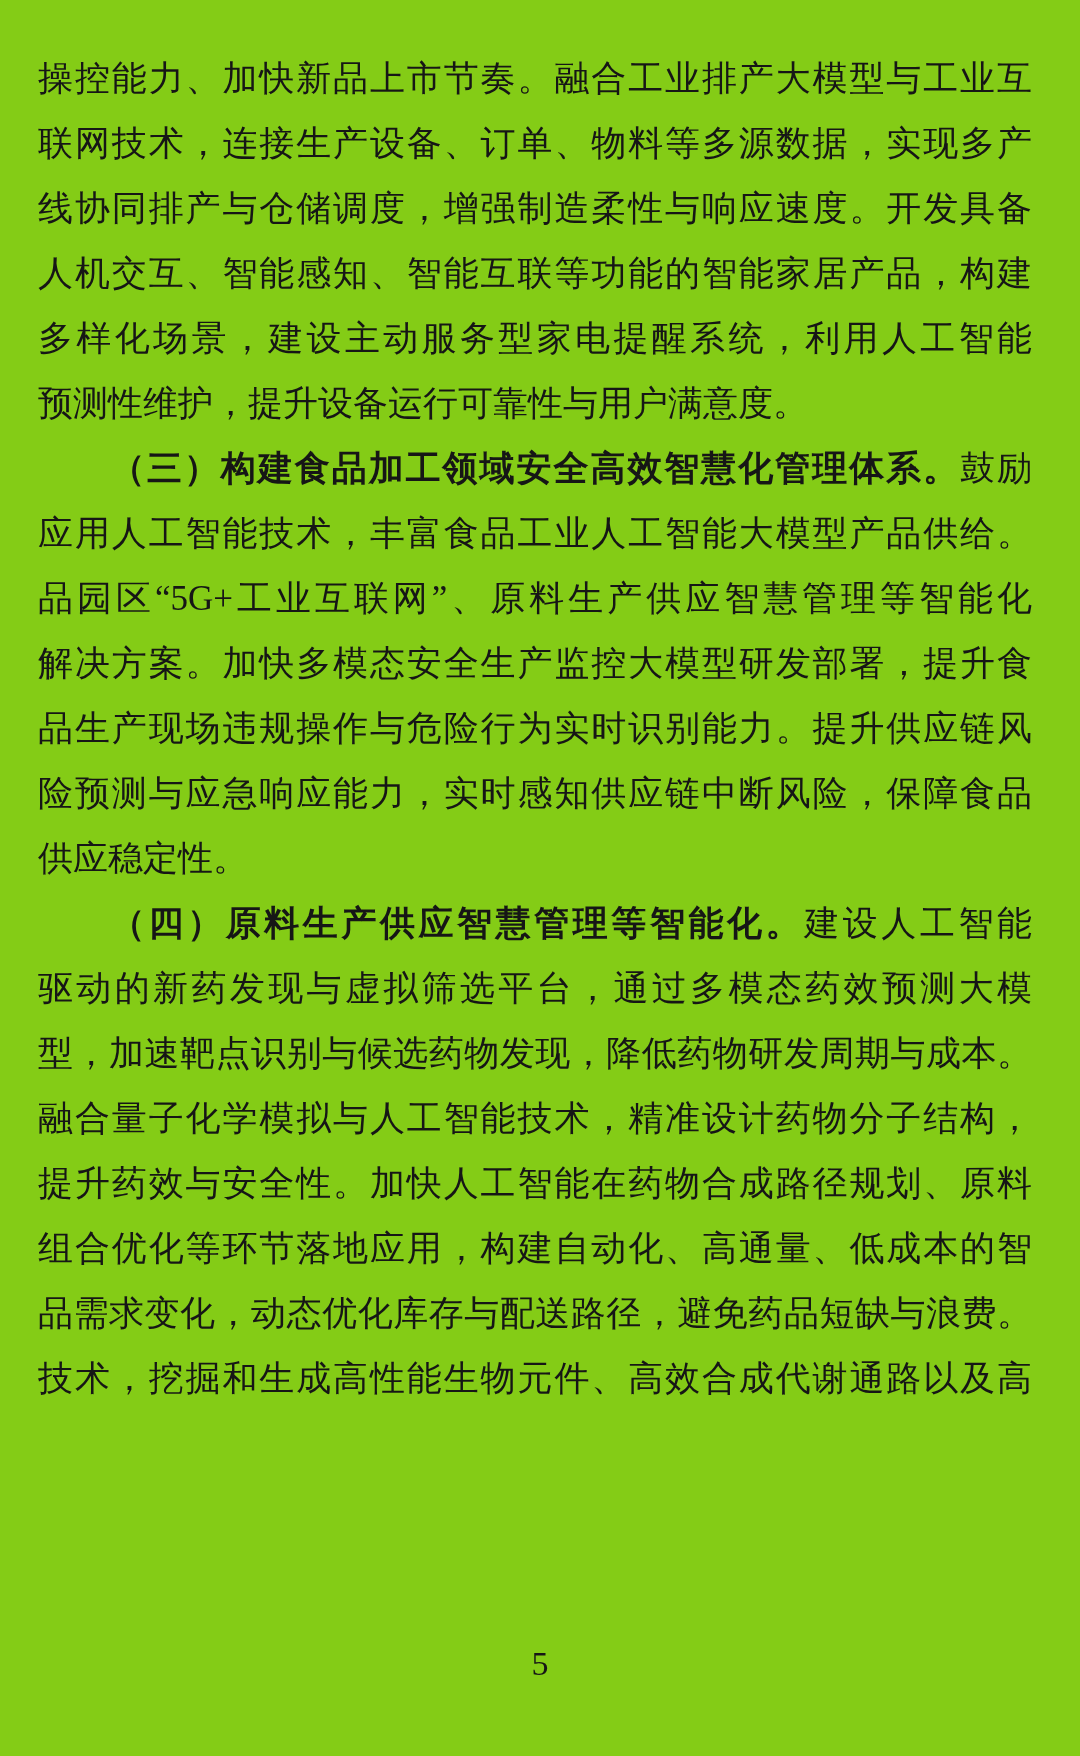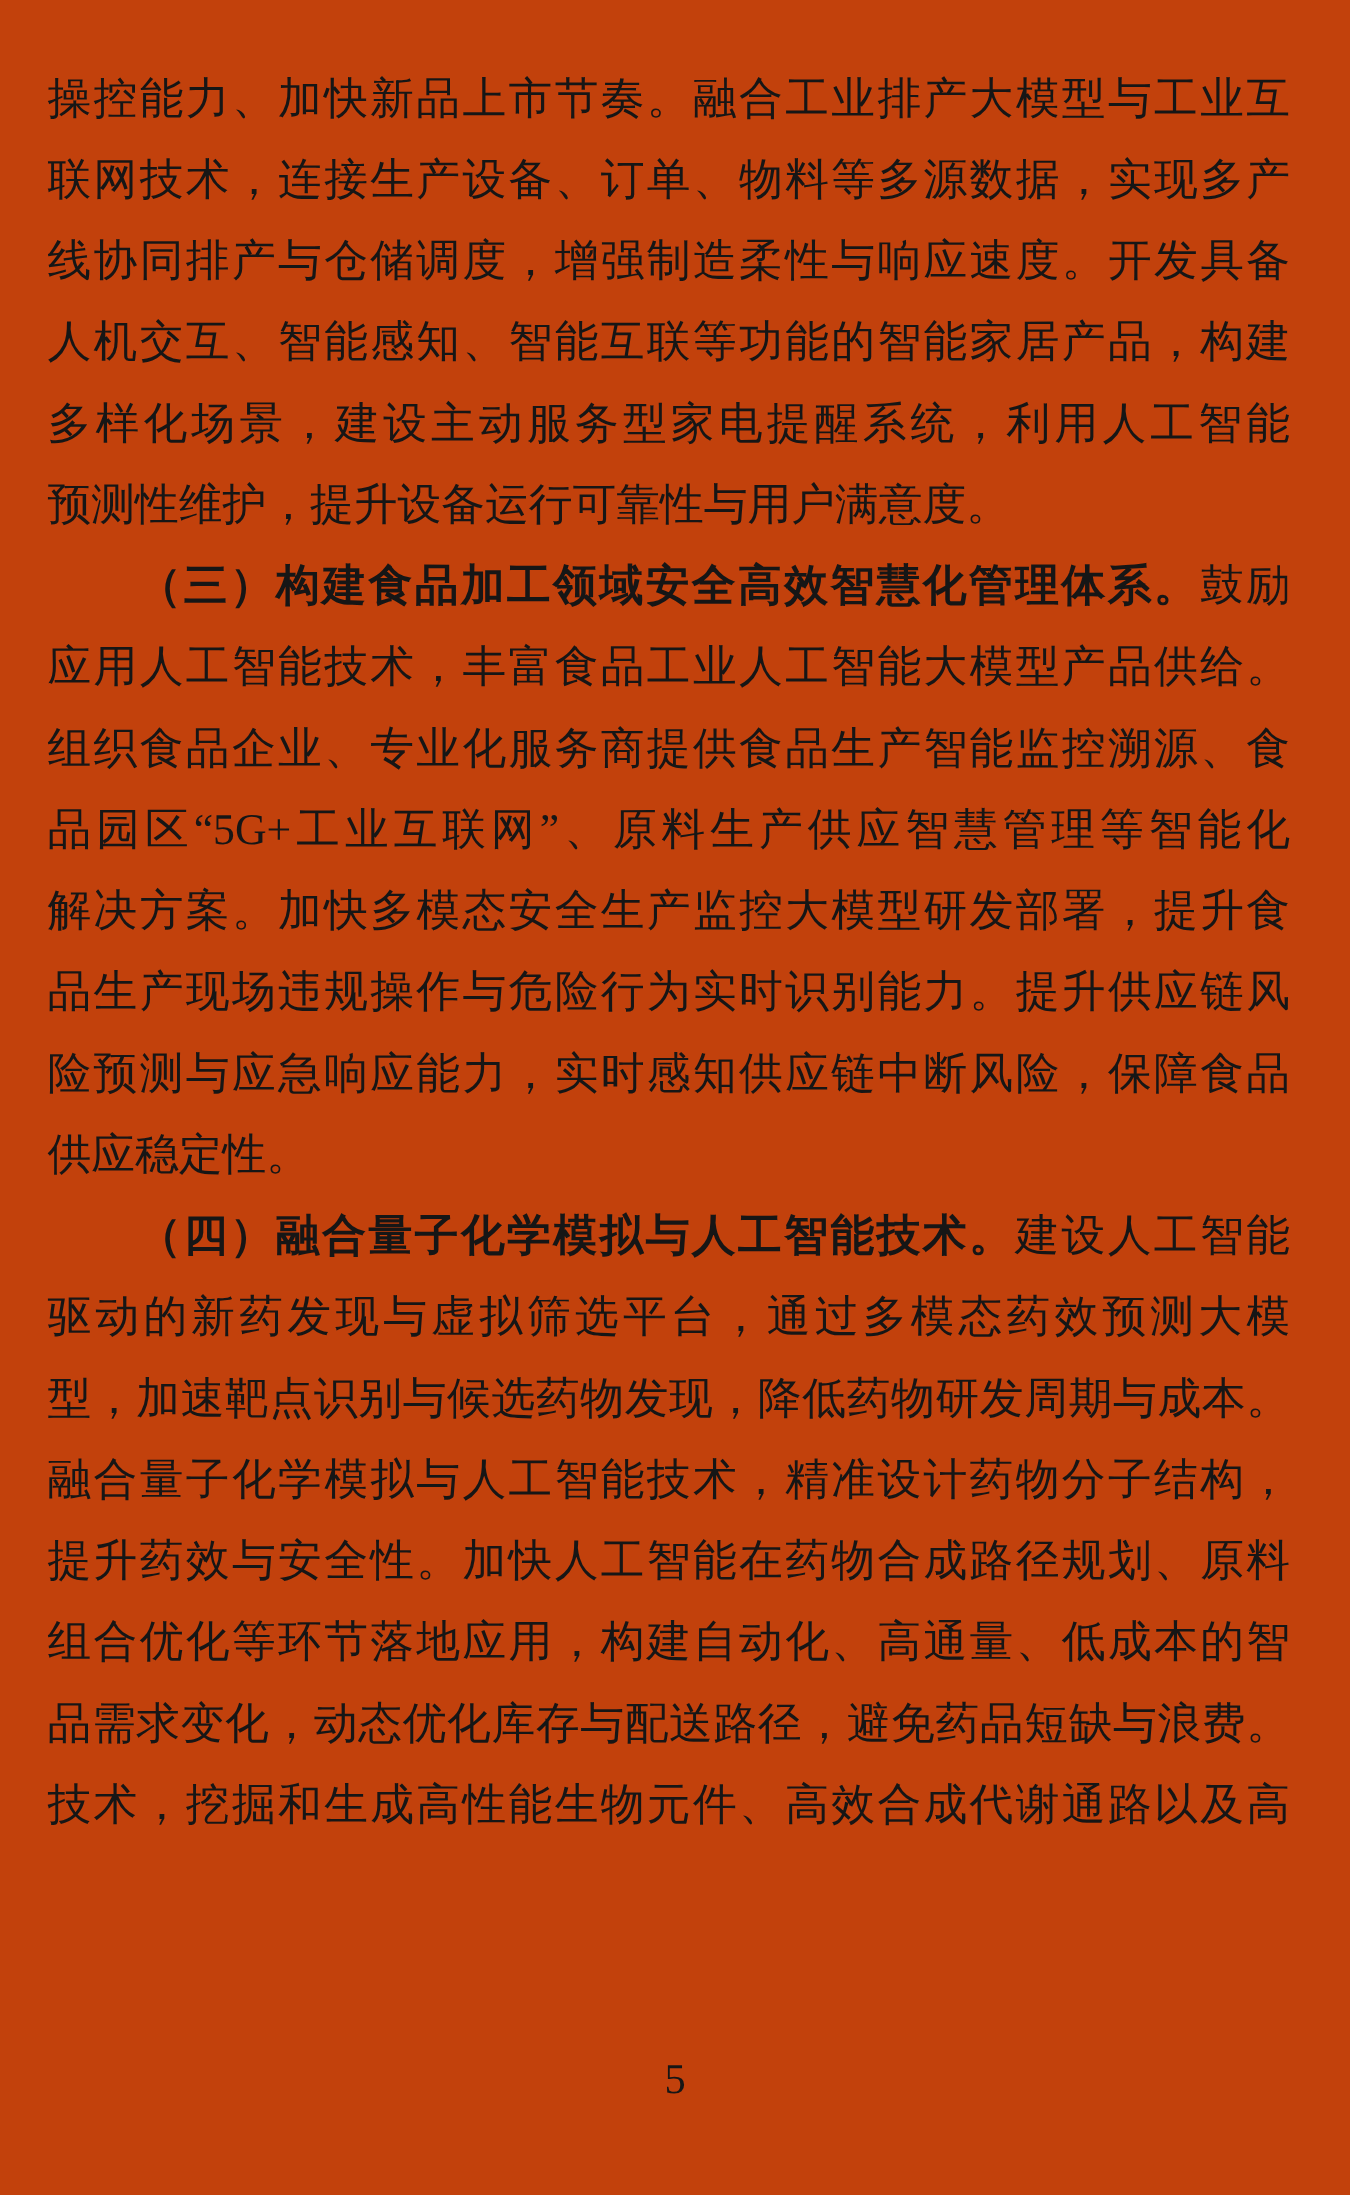--- a/index.html
+++ b/index.html
@@ -4,21 +4,21 @@
 <style>
   html, body {
     margin: 0;
     padding: 0;
     background: #ffffff;
   }
   .page {
     position: relative;
     width: 1080px;
     height: 1756px;
-    background: #c2410c;
+    background: #84cc16;
     overflow: hidden;
     font-family: "Liberation Serif", "DejaVu Serif", serif;
     color: #161616;
   }
   .textblock {
     position: absolute;
     left: 38px;
     top: 46px;
     width: 994px;
   }
@@ -62,28 +62,27 @@
 
     <div class="line">操控能力、加快新品上市节奏。融合工业排产大模型与工业互</div>
     <div class="line">联网技术，连接生产设备、订单、物料等多源数据，实现多产</div>
     <div class="line">线协同排产与仓储调度，增强制造柔性与响应速度。开发具备</div>
     <div class="line">人机交互、智能感知、智能互联等功能的智能家居产品，构建</div>
     <div class="line">多样化场景，建设主动服务型家电提醒系统，利用人工智能</div>
     <div class="line short">预测性维护，提升设备运行可靠性与用户满意度。</div>
 
     <div class="line indent"><span class="head">（三）构建食品加工领域安全高效智慧化管理体系。</span><span>鼓励</span></div>
     <div class="line">应用人工智能技术，丰富食品工业人工智能大模型产品供给。</div>
-    <div class="line">组织食品企业、专业化服务商提供食品生产智能监控溯源、食</div>
     <div class="line">品园区“5G+工业互联网”、原料生产供应智慧管理等智能化</div>
     <div class="line">解决方案。加快多模态安全生产监控大模型研发部署，提升食</div>
     <div class="line">品生产现场违规操作与危险行为实时识别能力。提升供应链风</div>
     <div class="line">险预测与应急响应能力，实时感知供应链中断风险，保障食品</div>
     <div class="line short">供应稳定性。</div>
 
-    <div class="line indent"><span class="head">（四）融合量子化学模拟与人工智能技术。</span><span>建设人工智能</span></div>
+    <div class="line indent"><span class="head">（四）原料生产供应智慧管理等智能化。</span><span>建设人工智能</span></div>
     <div class="line">驱动的新药发现与虚拟筛选平台，通过多模态药效预测大模</div>
     <div class="line">型，加速靶点识别与候选药物发现，降低药物研发周期与成本。</div>
     <div class="line">融合量子化学模拟与人工智能技术，精准设计药物分子结构，</div>
     <div class="line">提升药效与安全性。加快人工智能在药物合成路径规划、原料</div>
     <div class="line">组合优化等环节落地应用，构建自动化、高通量、低成本的智</div>
     <div class="line">品需求变化，动态优化库存与配送路径，避免药品短缺与浪费。</div>
 
     <div class="line">技术，挖掘和生成高性能生物元件、高效合成代谢通路以及高</div>
 
   </div>

